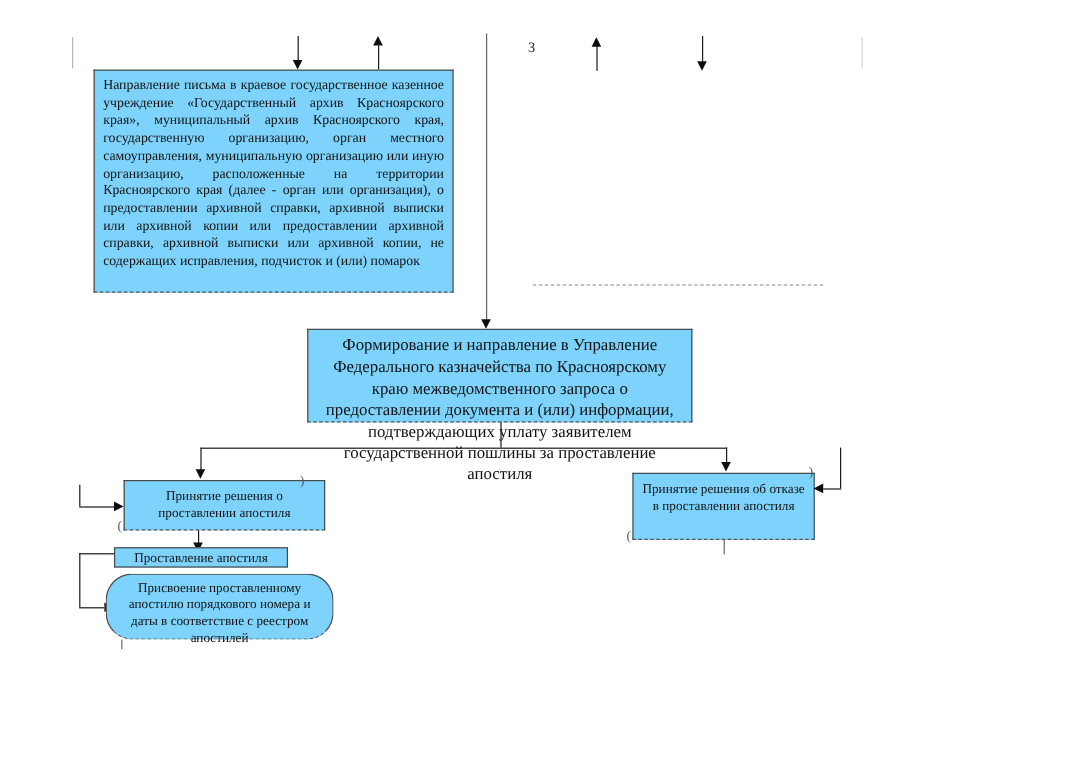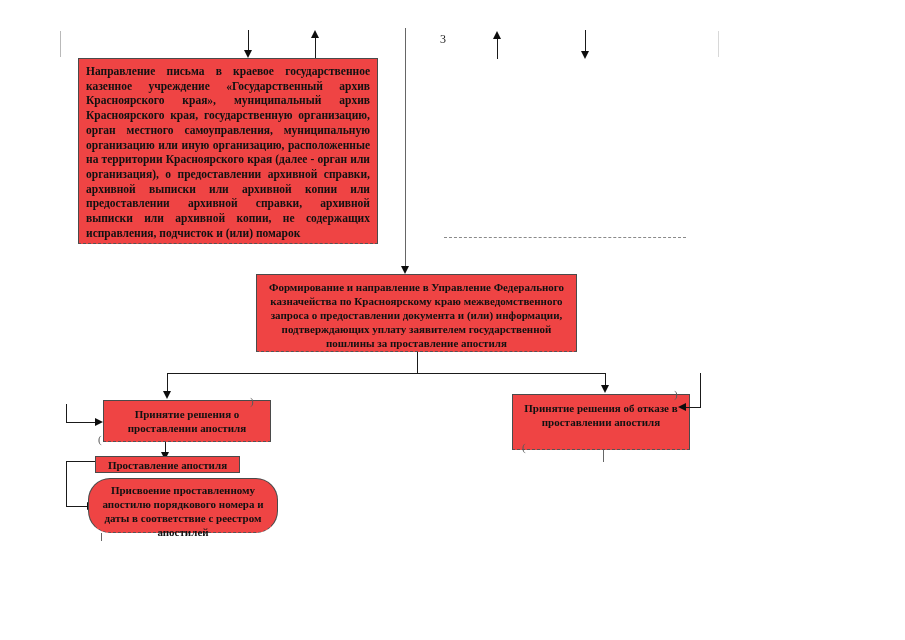--- a/index.html
+++ b/index.html
@@ -15,24 +15,23 @@
     background: #ffffff;
     overflow: hidden;
     font-family: "Liberation Serif", "DejaVu Serif", serif;
     color: #0c0c0c;
   }
 
   
   .box {
     position: absolute;
     box-sizing: border-box;
-    background: #ef4444;
+    background: #7dd3fc;
     border: 1px solid #4a4a4a;
     color: #111;
-    font-weight: bold;
   }
   .box .txt {
     display: block;
     padding: 5px 7px 4px 7px;
     line-height: 1.28;
   }
   .justify .txt {
     text-align: justify;
     text-align-last: left;
     -moz-text-align-last: left;
@@ -133,39 +132,39 @@
   <div class="arrow-down" style="left:401px; top:266px;"></div>
 
   <div class="box justify dash-bottom" style="left:78px; top:58px; width:300px; height:186px;">
     <span class="txt" style="font-size:11.5px;">Направление письма в краевое государственное казенное учреждение «Государственный архив Красноярского края», муниципальный архив Красноярского края, государственную организацию, орган местного самоуправления, муниципальную организацию или иную организацию, расположенные на территории Красноярского края (далее - орган или организация), о предоставлении архивной справки, архивной выписки или архивной копии или предоставлении архивной справки, архивной выписки или архивной копии, не содержащих исправления, подчисток и (или) помарок</span>
   </div>
 
 
   <div class="hline thin" style="left:444px; top:237px; width:242px; border-top-style:dashed; border-top-color:#8a8a8a;"></div>
 
   <div class="box center dash-bottom" style="left:256px; top:274px; width:321px; height:78px;">
-    <span class="txt" style="font-size:11px;">Формирование и направление в Управление Федерального казначейства по Красноярскому краю межведомственного запроса о предоставлении документа и (или) информации, подтверждающих уплату заявителем государственной пошлины за проставление апостиля</span>
+    <span class="txt" style="font-size:14px;">Формирование и направление в Управление Федерального казначейства по Красноярскому краю межведомственного запроса о предоставлении документа и (или) информации, подтверждающих уплату заявителем государственной пошлины за проставление апостиля</span>
   </div>
 
   <div class="vline" style="left:417px; top:352px; height:21px;"></div>
   <div class="hline" style="left:167px; top:373px; width:439px;"></div>
 
   <div class="vline" style="left:167px; top:373px; height:20px;"></div>
   <div class="arrow-down" style="left:163px; top:391px;"></div>
 
   <div class="vline" style="left:605px; top:373px; height:14px;"></div>
   <div class="arrow-down" style="left:601px; top:385px;"></div>
 
   <div class="box center dash-bottom" style="left:103px; top:400px; width:168px; height:42px;">
     <span class="txt" style="font-size:11px; padding-top:6px;">Принятие решения о проставлении апостиля</span>
   </div>
   <div class="tick" style="left:250px; top:396px;">)</div>
   <div class="tick" style="left:98px; top:434px;">(</div>
 
-  <div class="box center dash-bottom" style="left:512px; top:394px; width:178px; height:56px;">
+  <div class="box center dash-bottom" style="left:527px; top:394px; width:152px; height:56px;">
     <span class="txt" style="font-size:11px; padding-top:6px;">Принятие решения об отказе в проставлении апостиля</span>
   </div>
   <div class="tick" style="left:674px; top:389px;">)</div>
   <div class="tick" style="left:522px; top:442px;">(</div>
 
   <div class="vline" style="left:700px; top:373px; height:34px;"></div>
   <div class="hline" style="left:686px; top:407px; width:15px;"></div>
   <div class="arrow-left" style="left:678px; top:403px;"></div>
 
   <div class="vline" style="left:66px; top:404px; height:18px;"></div>

